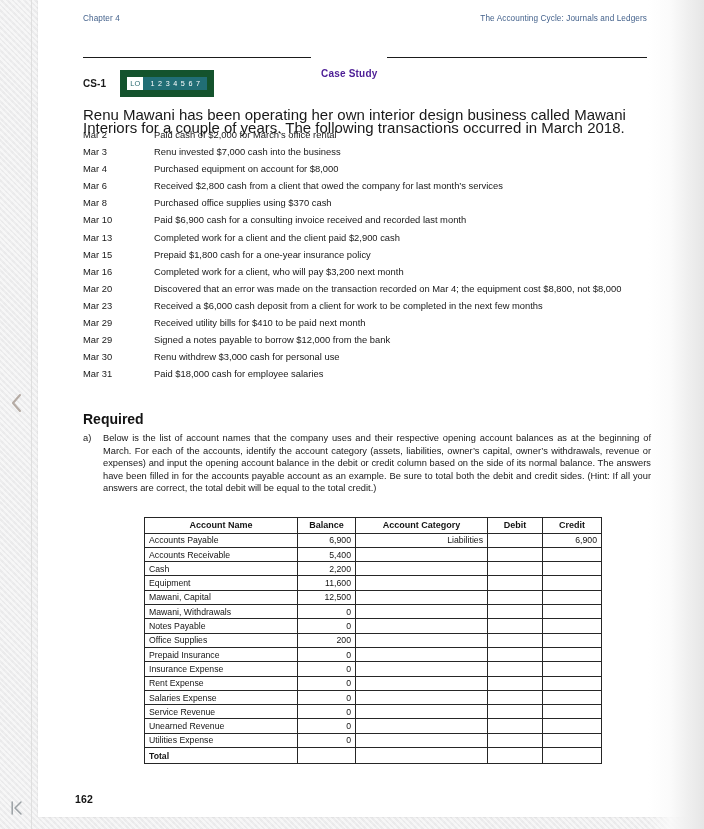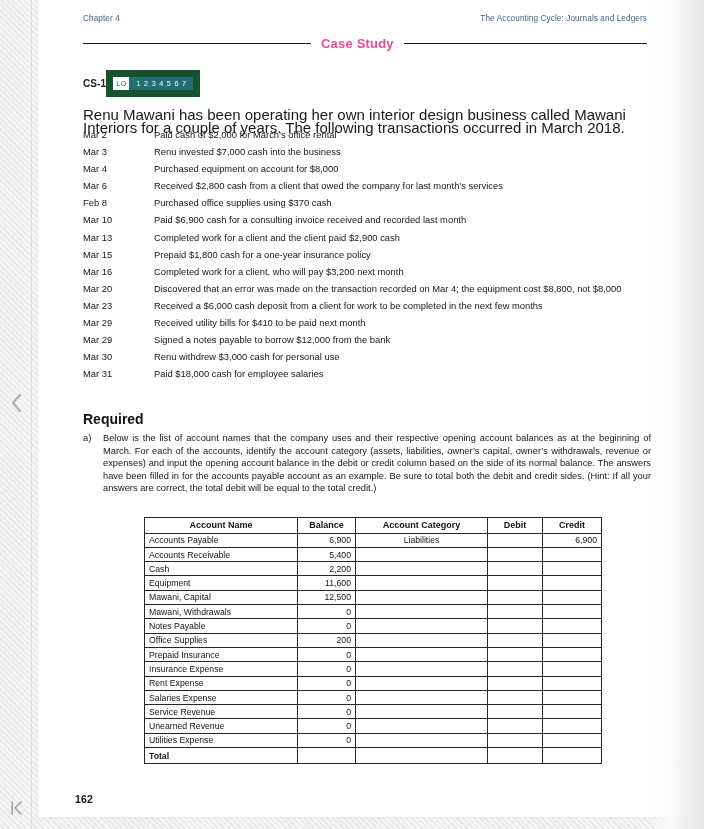--- a/index.html
+++ b/index.html
@@ -111,35 +111,36 @@
     left: 45px;
     right: 45px;
     display: flex;
     align-items: center;
     gap: 10px;
   }
   .rule { height: 1.6px; background: #1b1b1b; }
   .rule-left { width: 228px; }
   .rule-right { flex: 1; }
   .section-title {
-    font-size: 13px;
+    font-size: 10px;
     font-weight: bold;
-    color: #ec4899;
+    color: #4c1d95;
     letter-spacing: .2px;
     white-space: nowrap;
+    margin-top: 32px;
   }
 
   
   .cs-line {
     position: absolute;
     top: 70px;
     left: 45px;
     display: flex;
     align-items: center;
-    gap: 0;
+    gap: 14px;
   }
   .cs-label {
     font-size: 10px;
     font-weight: bold;
     color: #1b1b1b;
     letter-spacing: .1px;
   }
   .lo-badge {
     display: flex;
     align-items: stretch;
@@ -249,21 +250,21 @@
     height: 15.6px;
     border-bottom-width: 1.6px;
   }
   col.c-name   { width: 153px; }
   col.c-bal    { width: 58px;  }
   col.c-cat    { width: 132px; }
   col.c-debit  { width: 55px;  }
   col.c-credit { width: 59px;  }
   td.cell-name { text-align: left; }
   td.cell-num  { text-align: right; }
-  td.cell-cat  { text-align: center; }
+  td.cell-cat  { text-align: right; }
   tr.total-row td {
     font-weight: bold;
     border-top-width: 1.6px;
     height: 16px;
   }
   tr.total-row td.cell-name { font-weight: bold; }
 
   
   .folio {
     position: absolute;
@@ -338,21 +339,21 @@
           </div>
           <div class="txn-row">
             <span class="txn-date">Mar 4</span>
             <span class="txn-desc">Purchased equipment on account for $8,000</span>
           </div>
           <div class="txn-row">
             <span class="txn-date">Mar 6</span>
             <span class="txn-desc">Received $2,800 cash from a client that owed the company for last month’s services</span>
           </div>
           <div class="txn-row">
-            <span class="txn-date">Feb 8</span>
+            <span class="txn-date">Mar 8</span>
             <span class="txn-desc">Purchased office supplies using $370 cash</span>
           </div>
           <div class="txn-row">
             <span class="txn-date">Mar 10</span>
             <span class="txn-desc">Paid $6,900 cash for a consulting invoice received and recorded last month</span>
           </div>
           <div class="txn-row">
             <span class="txn-date">Mar 13</span>
             <span class="txn-desc">Completed work for a client and the client paid $2,900 cash</span>
           </div>

